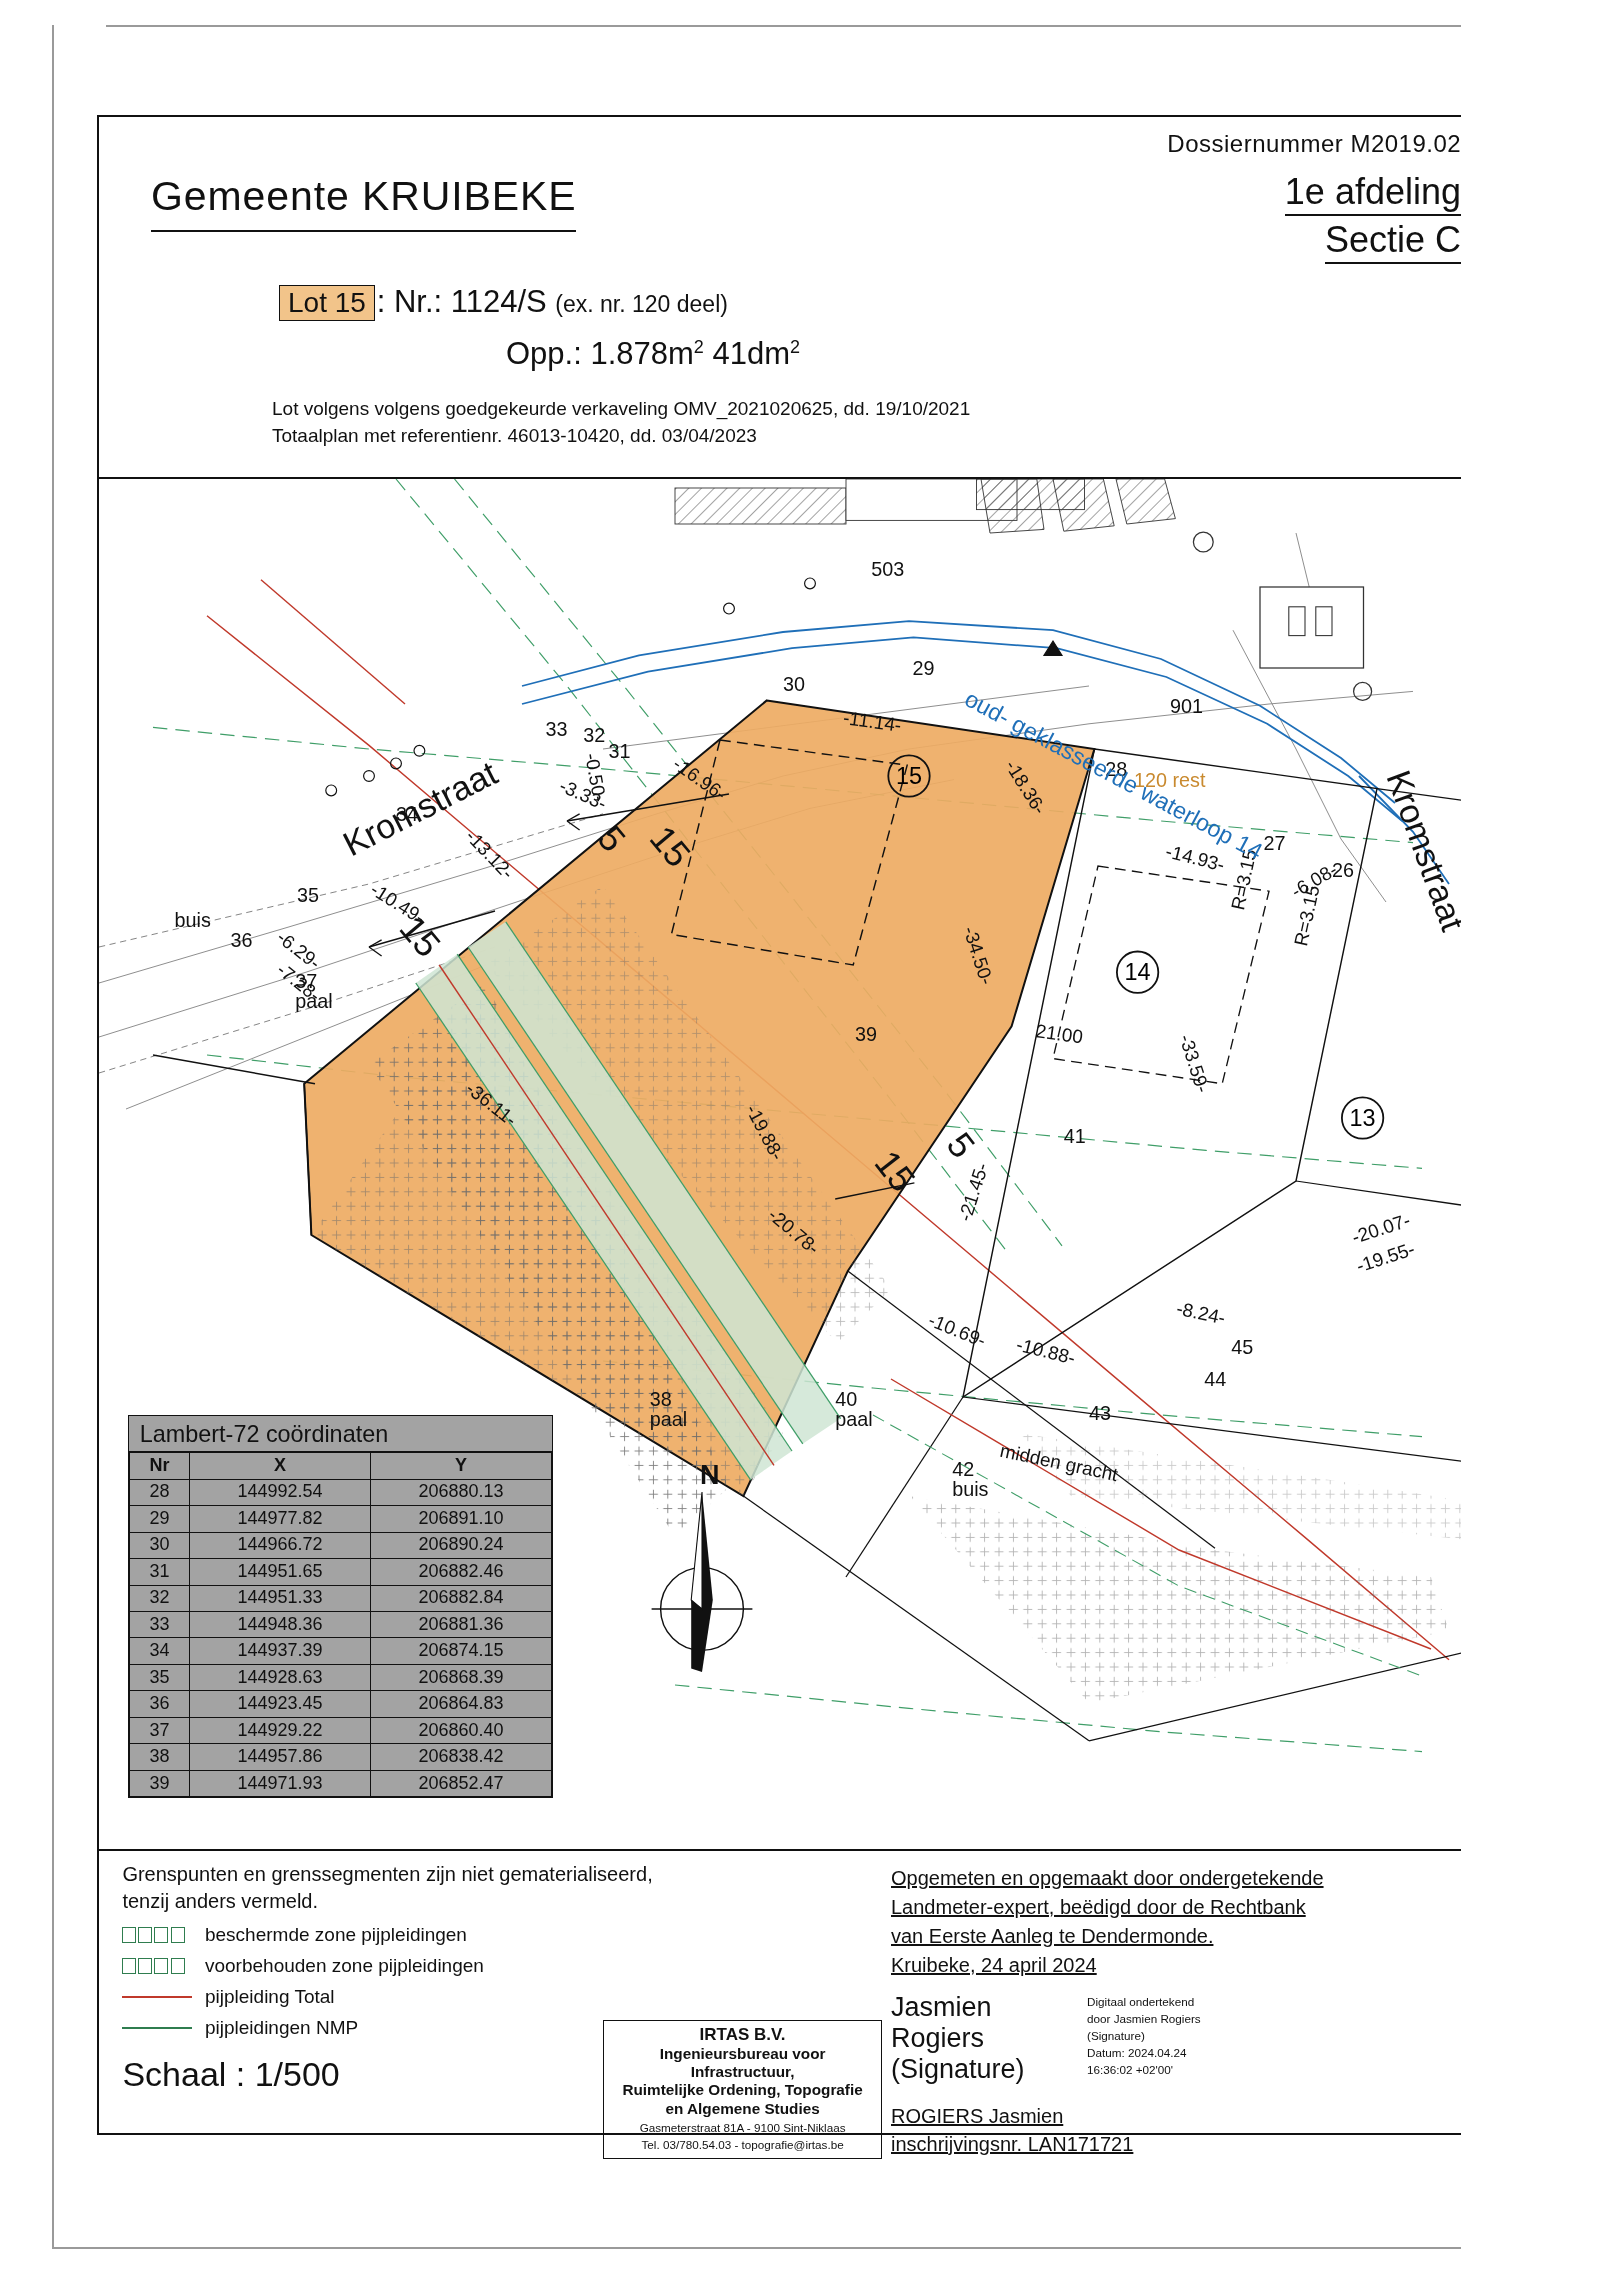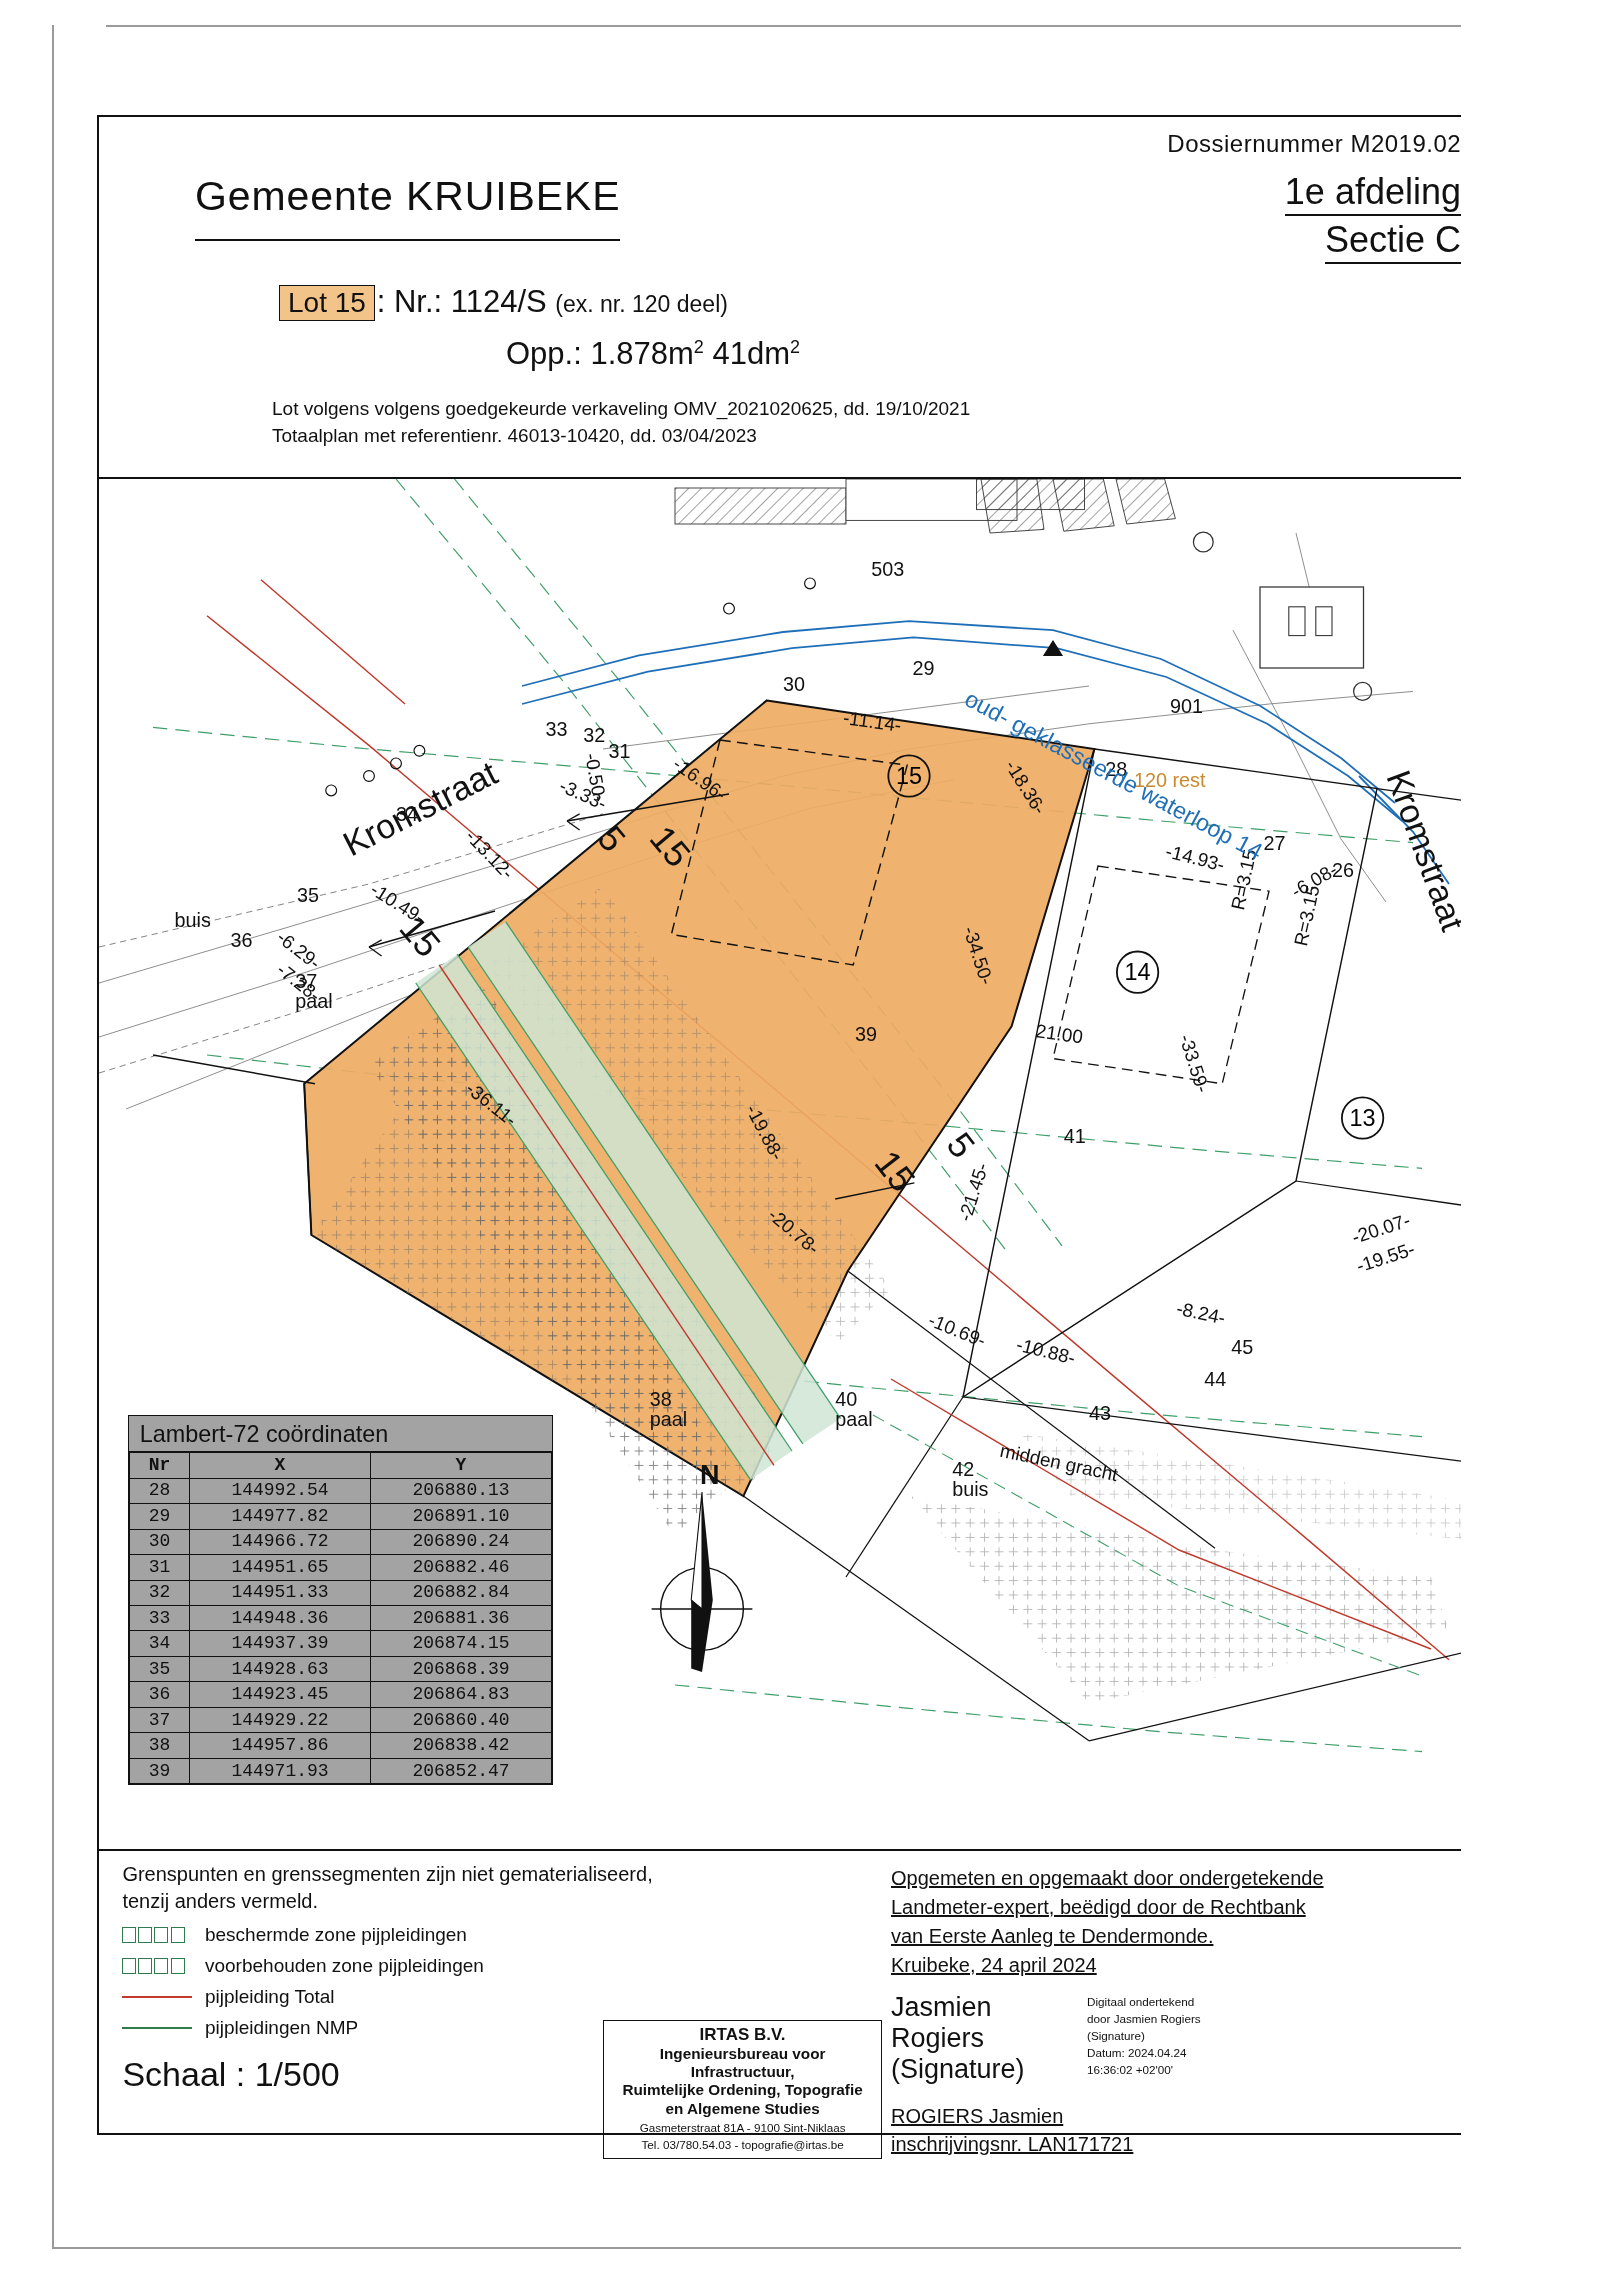--- a/index.html
+++ b/index.html
@@ -10,40 +10,40 @@
   .edge-top{position:absolute;left:106px;top:25px;width:1440px;height:1.8px;background:#9a9a9a;}
   .edge-left{position:absolute;left:52px;top:25px;width:1.8px;height:2223px;background:#9a9a9a;}
   .edge-right{position:absolute;left:1584px;top:25px;width:1.8px;height:2223px;background:#9a9a9a;}
   .edge-bottom{position:absolute;left:52px;top:2247px;width:1534px;height:1.8px;background:#9a9a9a;}
 
   .sheet{position:absolute;left:97px;top:115px;width:1401px;height:2016px;border:2.7px solid #111;background:#fff;}
 
   
   .titleblock{position:relative;height:360px;border-bottom:2.7px solid #111;}
   .dossier{position:absolute;right:25px;top:12.6px;font-size:24px;letter-spacing:0.5px;}
-  .gemeente{position:absolute;left:52px;top:56px;font-size:41px;letter-spacing:0.9px;border-bottom:2.7px solid #111;padding-bottom:19px;margin-left:44px;}
+  .gemeente{position:absolute;left:52px;top:56px;font-size:41px;letter-spacing:0.9px;border-bottom:2.7px solid #111;padding-bottom:10px;}
   .afdeling{position:absolute;right:39px;top:54px;text-align:right;}
   .afdeling .l1{font-size:36px;border-bottom:2.7px solid #111;display:inline-block;padding-bottom:0.9px;}
   .afdeling .l2{font-size:36px;border-bottom:2.7px solid #111;display:inline-block;padding-bottom:0.9px;margin-top:3.6px;}
   .lotline{position:absolute;left:180px;top:167px;font-size:31px;white-space:nowrap;}
   .lotbox{display:inline-block;border:1.8px solid #111;background:#f2c48a;padding:0.9px 8px;font-size:28px;margin-right:1.8px;}
   .lotline .ex{font-size:23px;}
   .oppline{position:absolute;left:407px;top:219px;font-size:31px;white-space:nowrap;}
   .oppline sup{font-size:18px;}
   .notes{position:absolute;left:173px;top:279px;font-size:19px;line-height:1.42;}
 
   
   .drawing{position:relative;height:1370px;border-bottom:2.7px solid #111;overflow:hidden;background:#fff;}
   .drawing svg{position:absolute;left:0;top:0;}
 
   
   .coordtable{position:absolute;left:29px;top:936px;width:423px;background:#a3a3a3;border:1.8px solid #111;}
   .coordtable .cap{font-size:23.4px;padding:4.5px 9px 3.6px 10.8px;border-bottom:1.8px solid #111;}
   .coordtable table{border-collapse:collapse;width:100%;font-size:18px;}
-  .coordtable th,.coordtable td{border:0.9px solid #111;text-align:center;padding:1.8px 0 2.7px;font-family:Liberation Mono, monospace;}
+  .coordtable th,.coordtable td{border:0.9px solid #111;text-align:center;padding:1.8px 0 2.7px;}
   .coordtable th:first-child,.coordtable td:first-child{width:59px;}
   .coordtable td{font-size:18px;}
 
   
   .north{position:absolute;left:549px;top:986px;width:144px;height:225px;}
   .north .nlabel{position:absolute;left:52px;top:-5.4px;font-size:27px;font-weight:bold;}
 
   
   .footer{position:relative;height:281px;}
   .fl{position:absolute;left:23.4px;top:10px;width:666px;}

